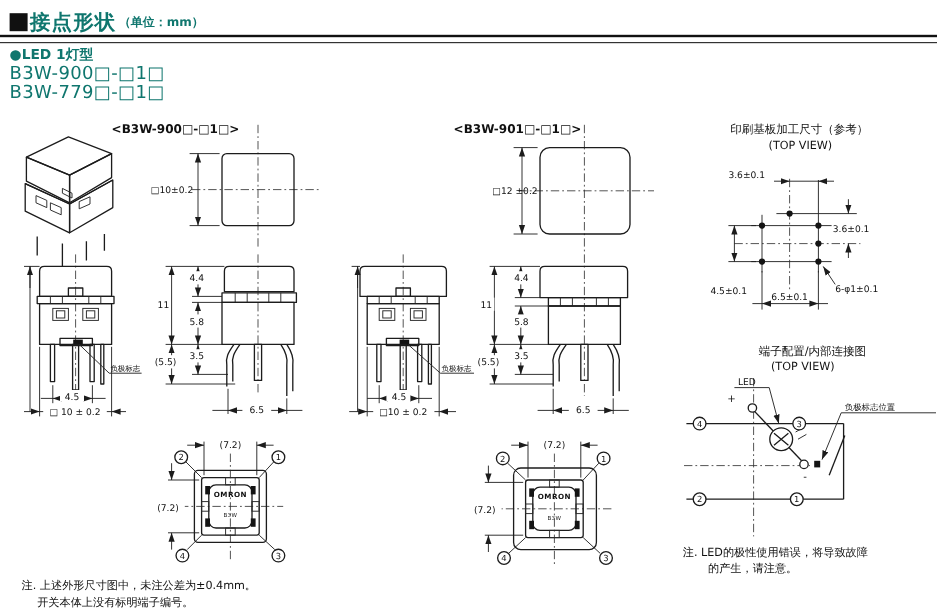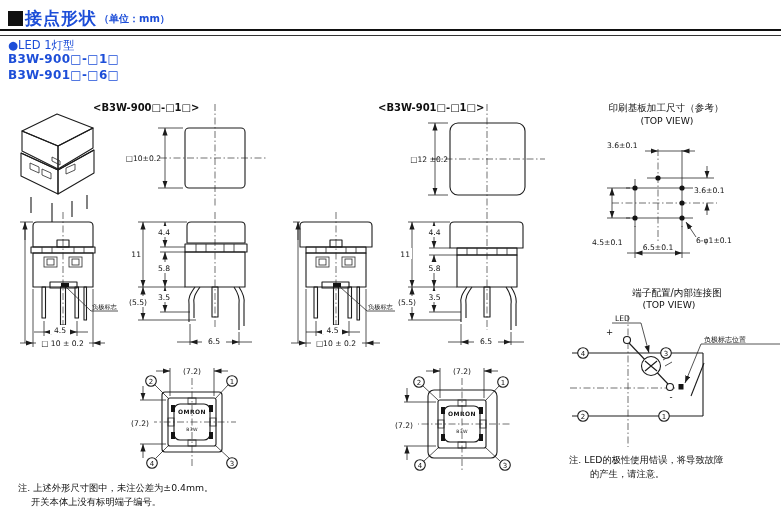--- a/index.html
+++ b/index.html
@@ -1,25 +1,25 @@
 <!DOCTYPE html>
 <html><head>
 <meta charset="utf-8">
 <style>
   html,body{margin:0;padding:0;background:#fff;}
   .page{position:relative;width:781px;height:513px;background:#fff;overflow:hidden;
-        font-family:"DejaVu Sans","Liberation Sans",sans-serif;color:#1d4ed8;}
+        font-family:"DejaVu Sans","Liberation Sans",sans-serif;color:#0f766e;}
   .abs{position:absolute;}
   .title-row{top:7px;left:8px;display:flex;align-items:center;gap:2px;}
   .sq{width:15px;height:15px;background:#111;display:inline-block;}
   .title-main{font-size:17px;font-weight:bold;letter-spacing:1px;}
   .title-unit{font-size:10px;font-weight:bold;}
   .rule{top:29px;left:0;width:781px;height:4px;border-top:2px solid #111;border-bottom:1px solid #333;}
-  .led-type{top:38px;left:8px;font-size:11.5px;font-weight:normal;}
-  .model{left:8px;font-size:12px;font-weight:bold;letter-spacing:.3px;}
+  .led-type{top:38px;left:8px;font-size:11.5px;font-weight:bold;}
+  .model{left:8px;font-size:15px;font-weight:normal;letter-spacing:.3px;}
   svg{position:absolute;top:0;left:0;}
   .ln{fill:none;stroke:#1c1c1c;stroke-width:1.1;stroke-linejoin:round;}
   .lnf{fill:#fff;stroke:#1c1c1c;stroke-width:1.1;}
   .thin{fill:none;stroke:#2a2a2a;stroke-width:0.8;}
   .dim{fill:none;stroke:#1c1c1c;stroke-width:0.75;}
   .cl{fill:none;stroke:#333;stroke-width:0.7;stroke-dasharray:7 2.5 1.5 2.5;}
   .blk{fill:#141414;stroke:none;}
   .bg{fill:#fff;stroke:none;}
   text{fill:#111;font-family:"DejaVu Sans","Liberation Sans",sans-serif;}
   .t6{font-size:6.2px;} .t7{font-size:7px;} .t75{font-size:7.6px;} .t8{font-size:8.5px;}
@@ -34,21 +34,21 @@
 <div class="page">
 
   <div class="abs title-row">
     <span class="sq"></span>
     <span class="title-main">接点形状</span>
     <span class="title-unit">（单位：mm）</span>
   </div>
   <div class="abs rule"></div>
   <div class="abs led-type">●LED 1灯型</div>
   <div class="abs model" style="top:52px;">B3W-900□-□1□</div>
-  <div class="abs model" style="top:68px;">B3W-901□-□6□</div>
+  <div class="abs model" style="top:68px;">B3W-779□-□1□</div>
 
   <svg width="781" height="513" viewBox="0 0 781 513">
     <defs>
       <marker id="ar" markerUnits="userSpaceOnUse" markerWidth="8" markerHeight="7" refX="7.5" refY="3" orient="auto-start-reverse">
         <path d="M0,0.4 L7.5,3 L0,5.6 Z" fill="#1c1c1c"></path>
       </marker>
     </defs>
 
     <text class="t10" x="93" y="111">&lt;B3W-900□-□1□&gt;</text>
 

